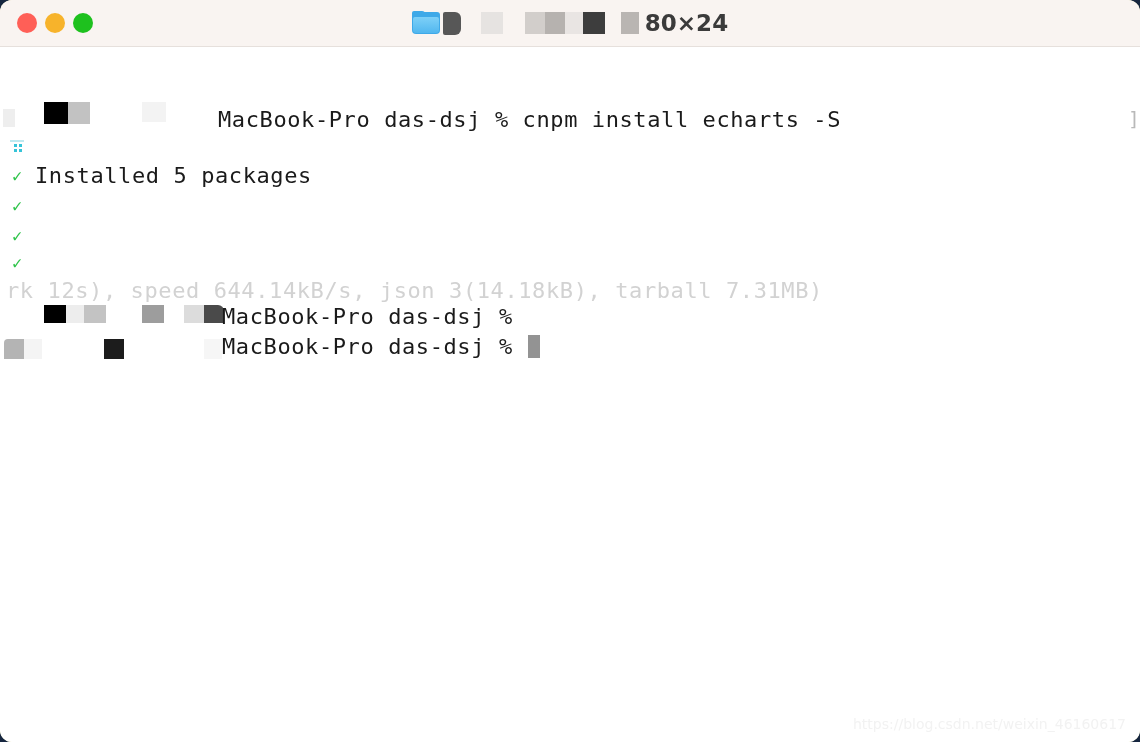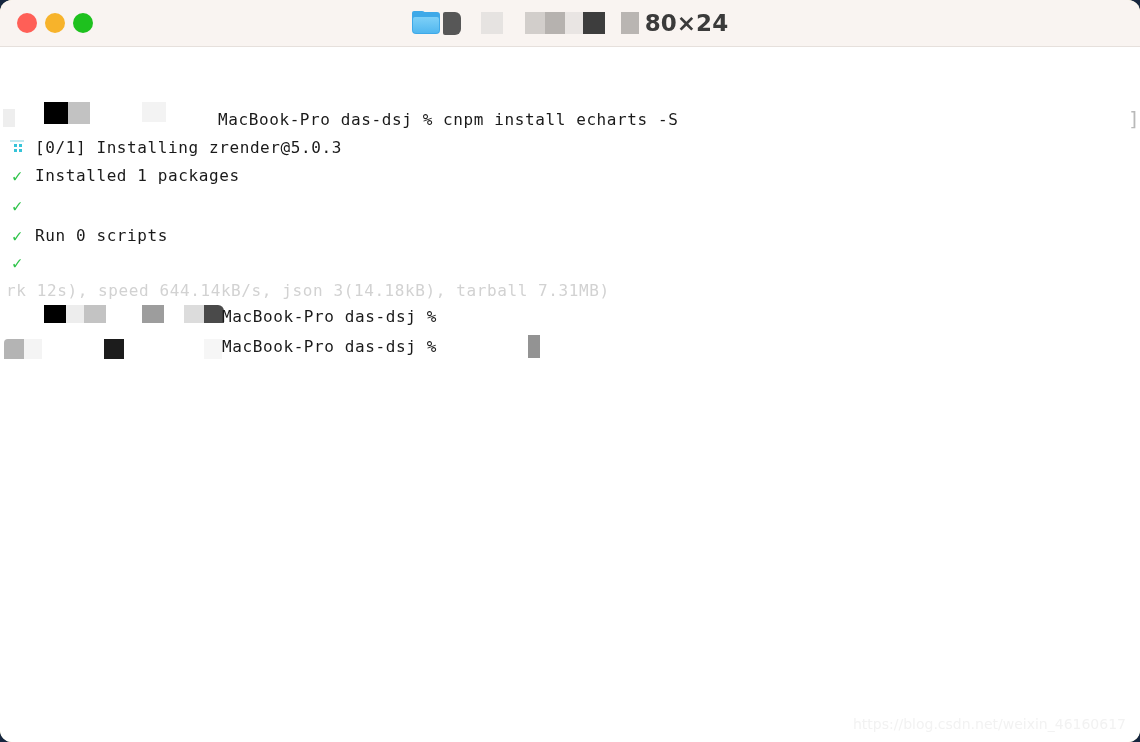--- a/index.html
+++ b/index.html
@@ -138,21 +138,21 @@
     overflow: hidden;
   }
 
   .line {
     position: absolute;
     left: 0;
     height: 26px;
     line-height: 26px;
     white-space: pre;
     font-family: "DejaVu Sans Mono", "Liberation Mono", monospace;
-    font-size: 16px;
+    font-size: 22px;
     letter-spacing: 0.6px;
     color: #1a1a1a;
   }
 
   .gutter {
     position: absolute;
     width: 22px;
     height: 26px;
     line-height: 26px;
     text-align: center;
@@ -264,29 +264,27 @@
 
     <div class="line" style="left:218px;top:60px;">MacBook-Pro das-dsj % cnpm install echarts -S</div>
 
     <span class="dl-icon" style="left:10px;top:93px;">
       <i style="left:0px;  top:0px; width:14px;height:2px;background:#bfe9f0;"></i>
       <i style="left:4px;  top:4px; width:3px; height:3px;"></i>
       <i style="left:9px;  top:4px; width:3px; height:3px;"></i>
       <i style="left:4px;  top:9px; width:3px; height:3px;"></i>
       <i style="left:9px;  top:9px; width:3px; height:3px;"></i>
     </span>
-    <div class="line" style="left:35px;top:88px;">[0/1] Installing zrender@5.0.3</div>
 
     <span class="gutter check" style="left:6px;top:116px;">✓</span>
-    <div class="line" style="left:35px;top:116px;">Installed 1 packages</div>
+    <div class="line" style="left:35px;top:116px;">Installed 5 packages</div>
 
     <span class="gutter check" style="left:6px;top:146px;">✓</span>
 
     <span class="gutter check" style="left:6px;top:176px;">✓</span>
-    <div class="line" style="left:35px;top:176px;">Run 0 scripts</div>
 
     <span class="gutter check" style="left:6px;top:203px;">✓</span>
 
     <div class="line dim" style="left:6px;top:231px;">rk 12s), speed 644.14kB/s, json 3(14.18kB), tarball 7.31MB)</div>
 
     <span class="mosaic" style="position:absolute;left:44px;top:258px;">
       <span style="width:22px;height:18px;background:#000000;"></span>
       <span style="width:18px;height:18px;background:#ededed;"></span>
       <span style="width:22px;height:18px;background:#c3c3c3;"></span>
     </span>

